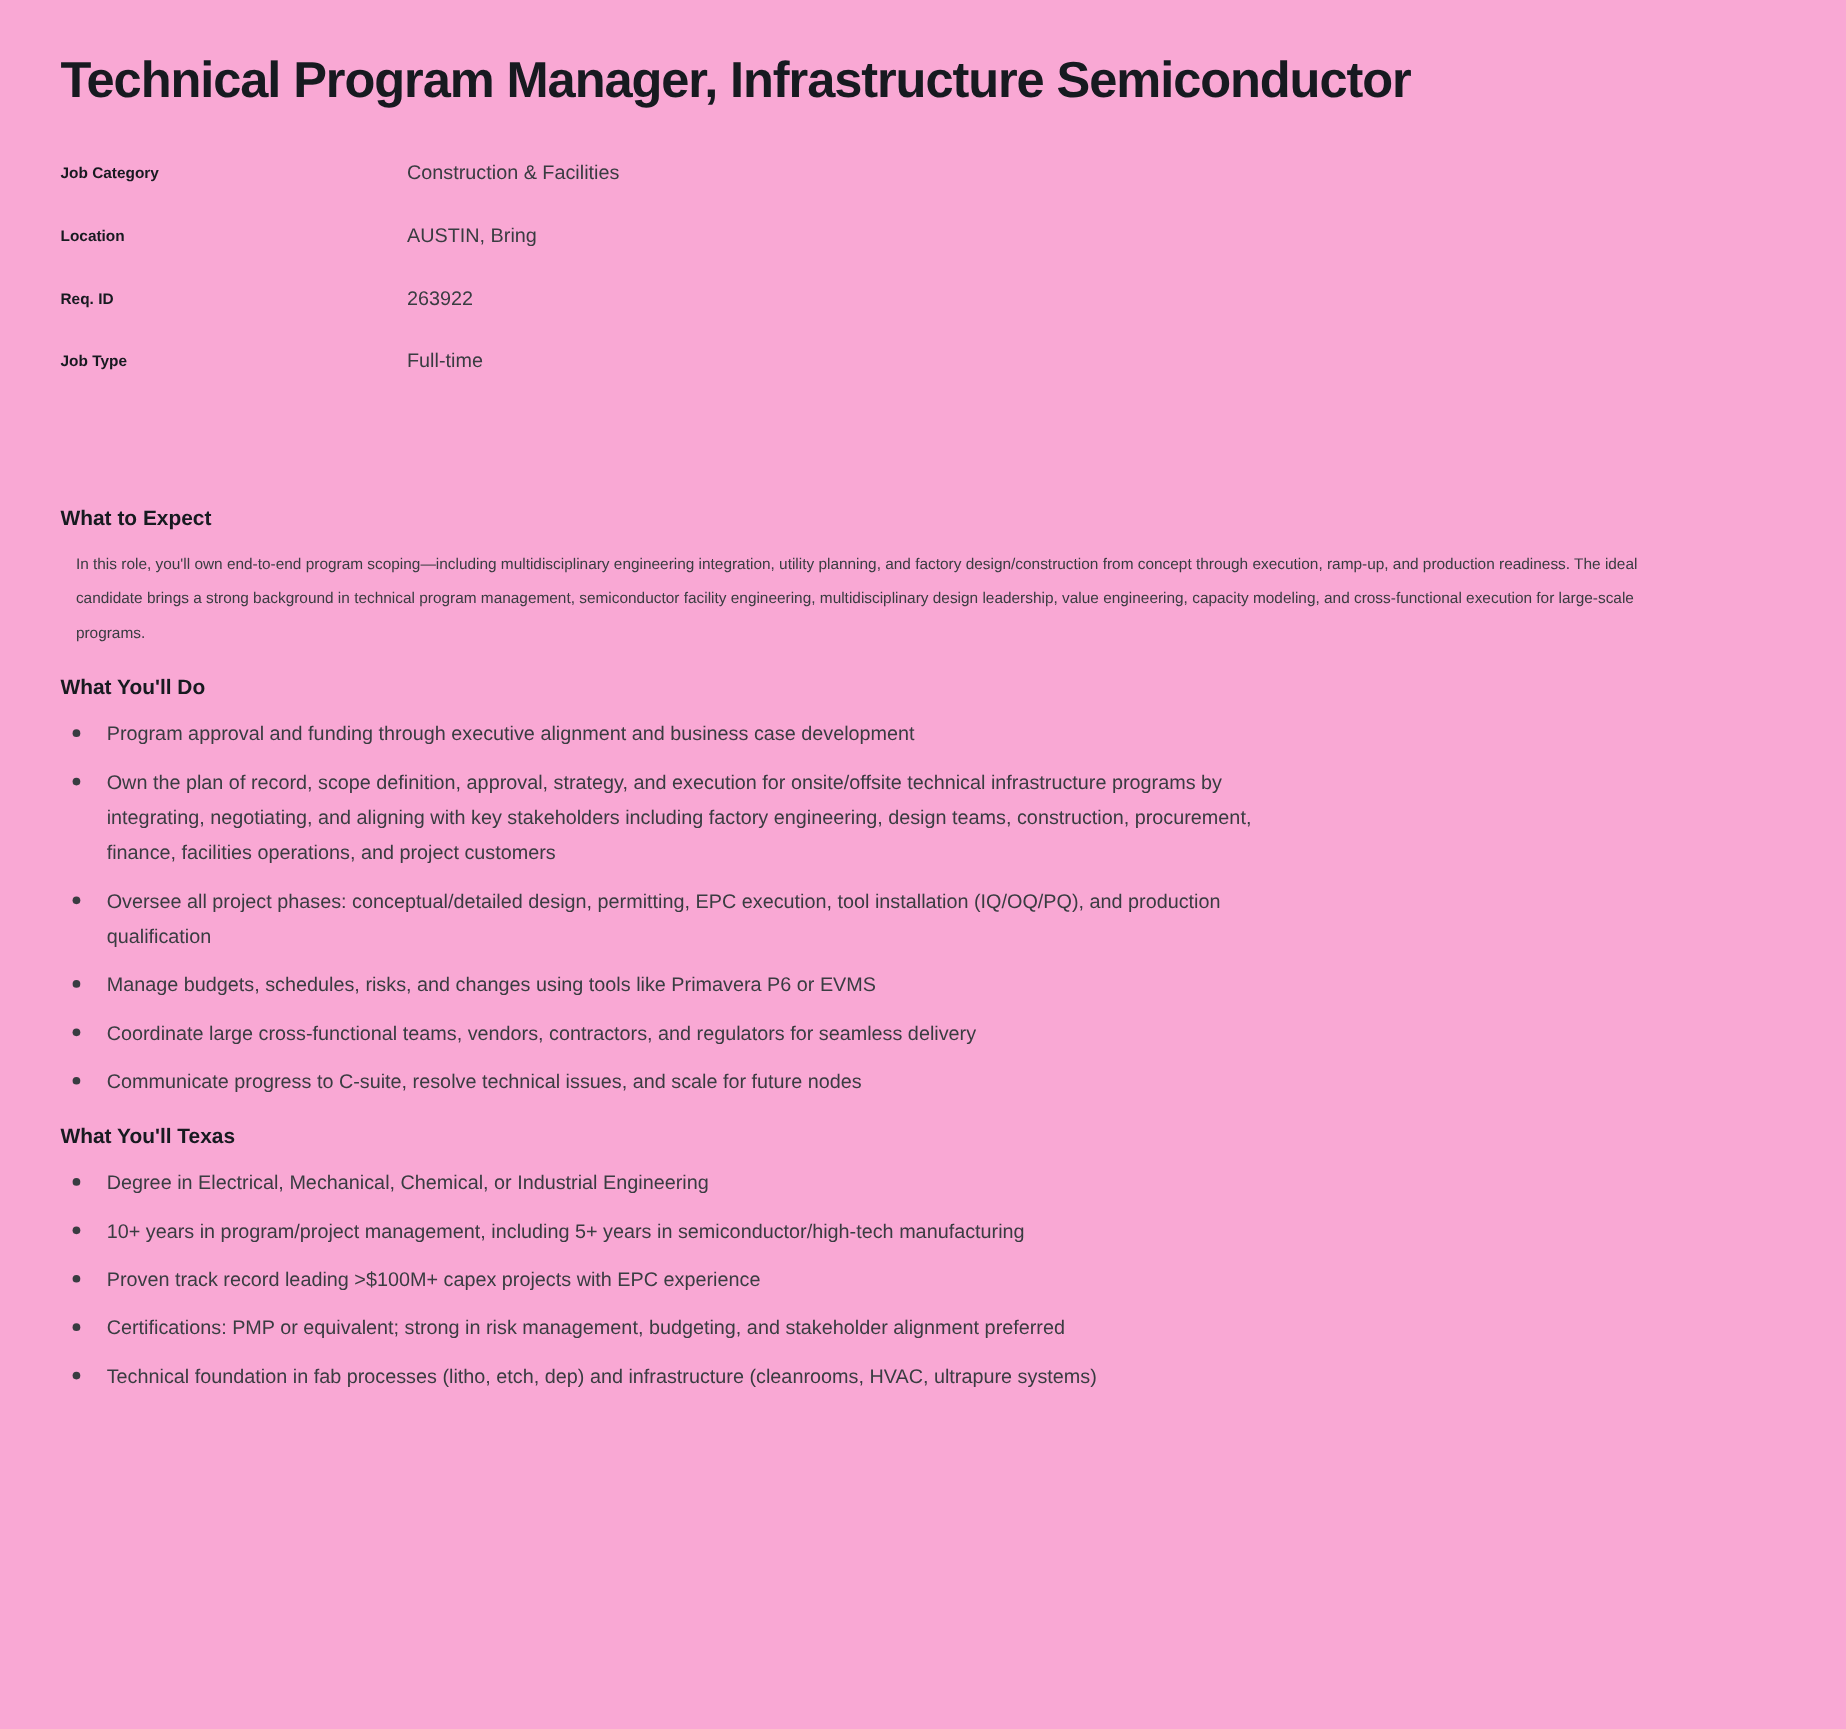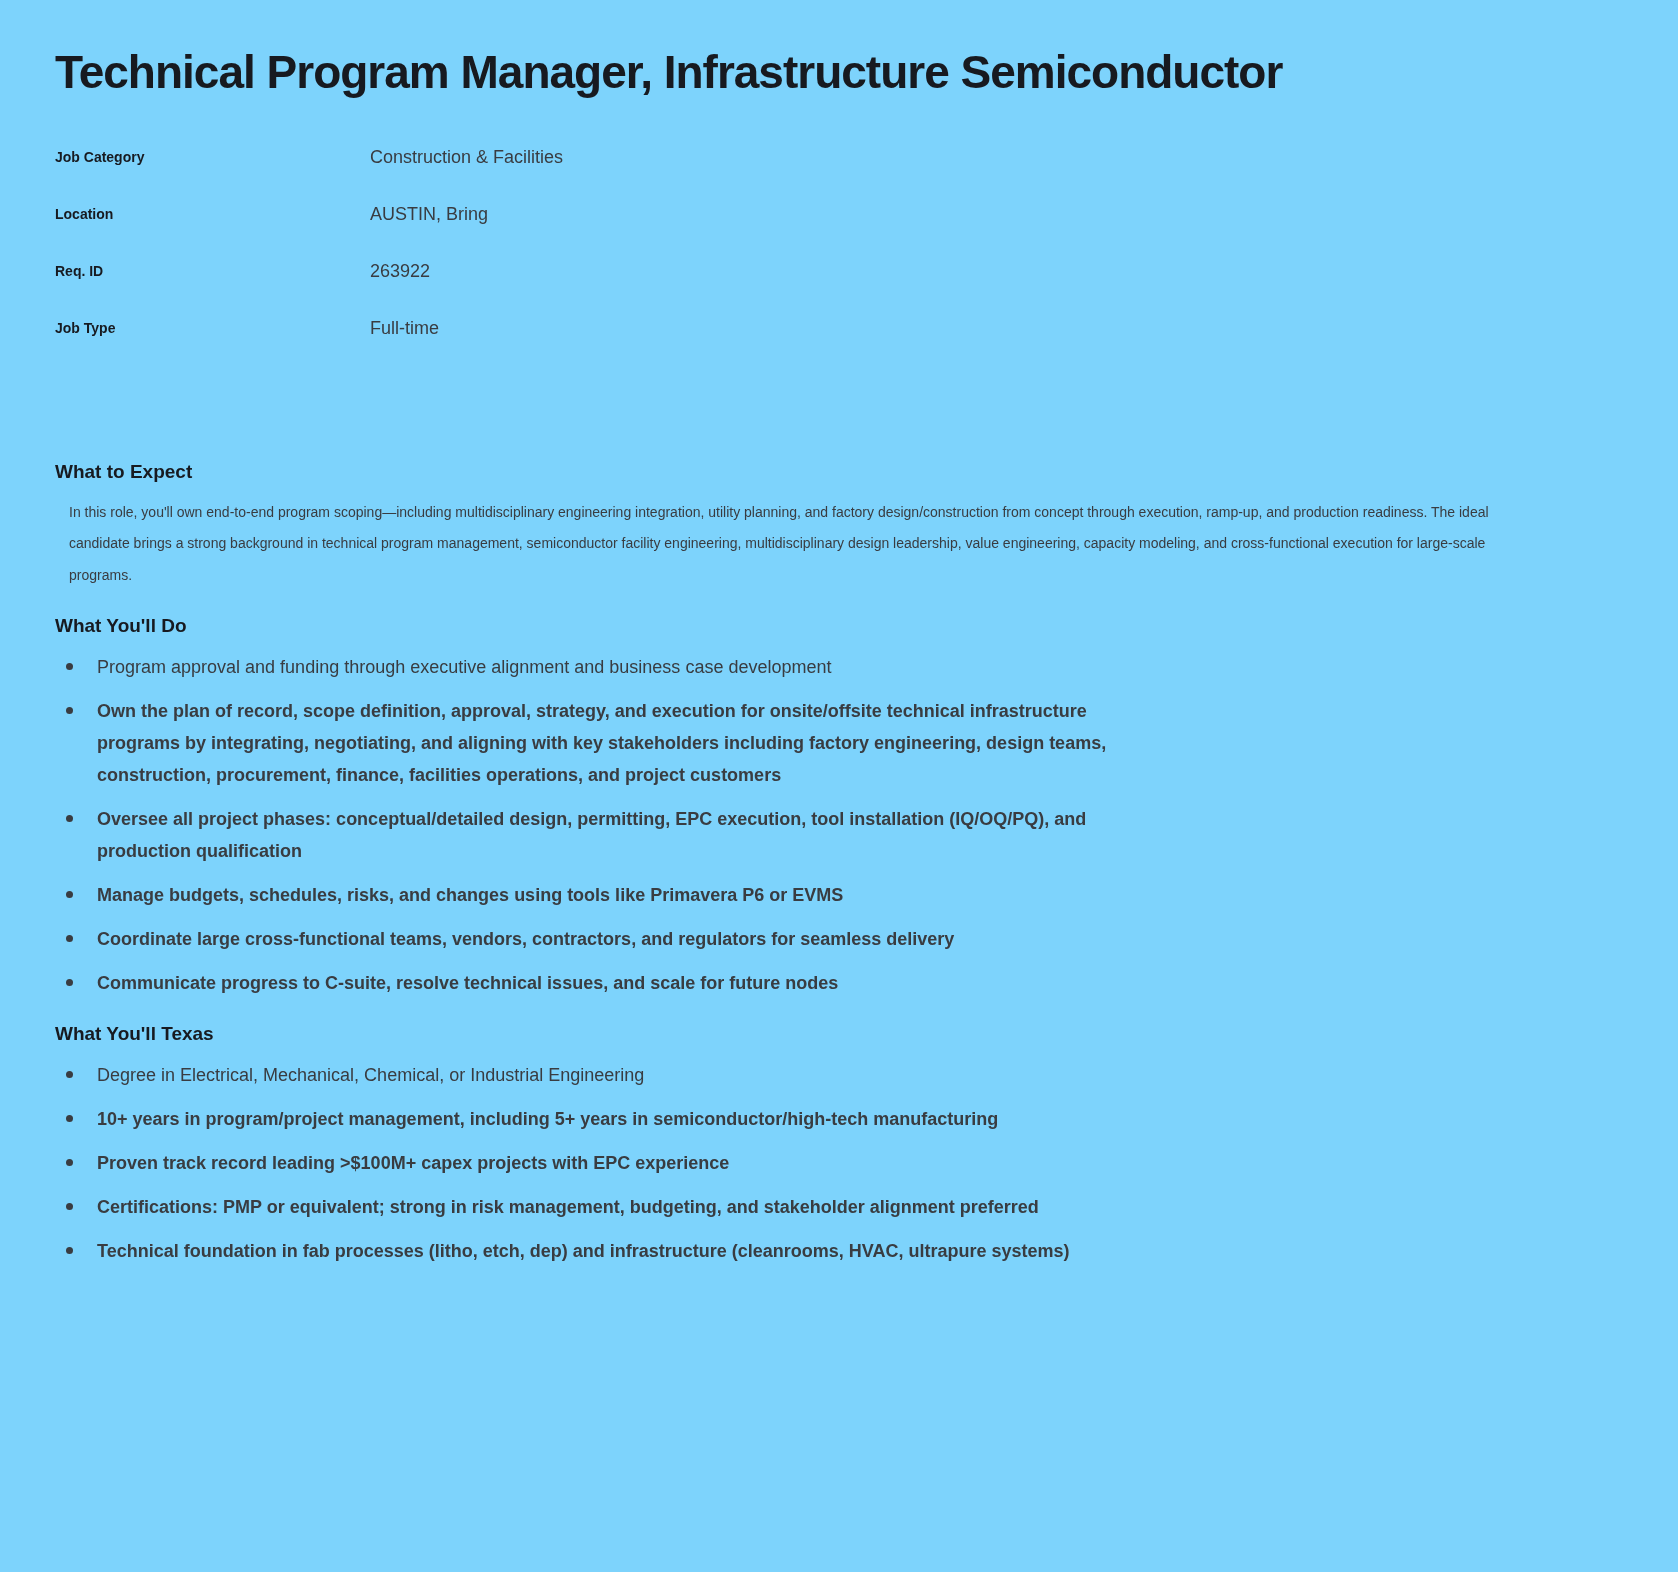--- a/index.html
+++ b/index.html
@@ -6,21 +6,21 @@
     margin: 0;
     padding: 0;
     background: #ffffff;
     font-family: "Liberation Sans", "DejaVu Sans", sans-serif;
   }
   .page {
     width: 1678px;
     min-height: 1572px;
     box-sizing: border-box;
     padding: 46px 0 120px 55px;
-    background: #7dd3fc;
+    background: #f9a8d4;
   }
   h1.title {
     margin: 0;
     font-size: 46px;
     line-height: 1.15;
     font-weight: 700;
     color: #171a20;
     letter-spacing: -1px;
     max-width: 1500px;
   }
@@ -67,21 +67,20 @@
   }
   ul.bullet-list li {
     position: relative;
     padding-left: 42px;
     font-size: 18px;
     line-height: 32px;
     color: #393c41;
   }
   ul.bullet-list li + li {
     margin-top: 12px;
-    font-weight: bold;
   }
   .bullet-dot {
     position: absolute;
     left: 11px;
     top: 12px;
     width: 7px;
     height: 7px;
     border-radius: 50%;
     background: #393c41;
   }

